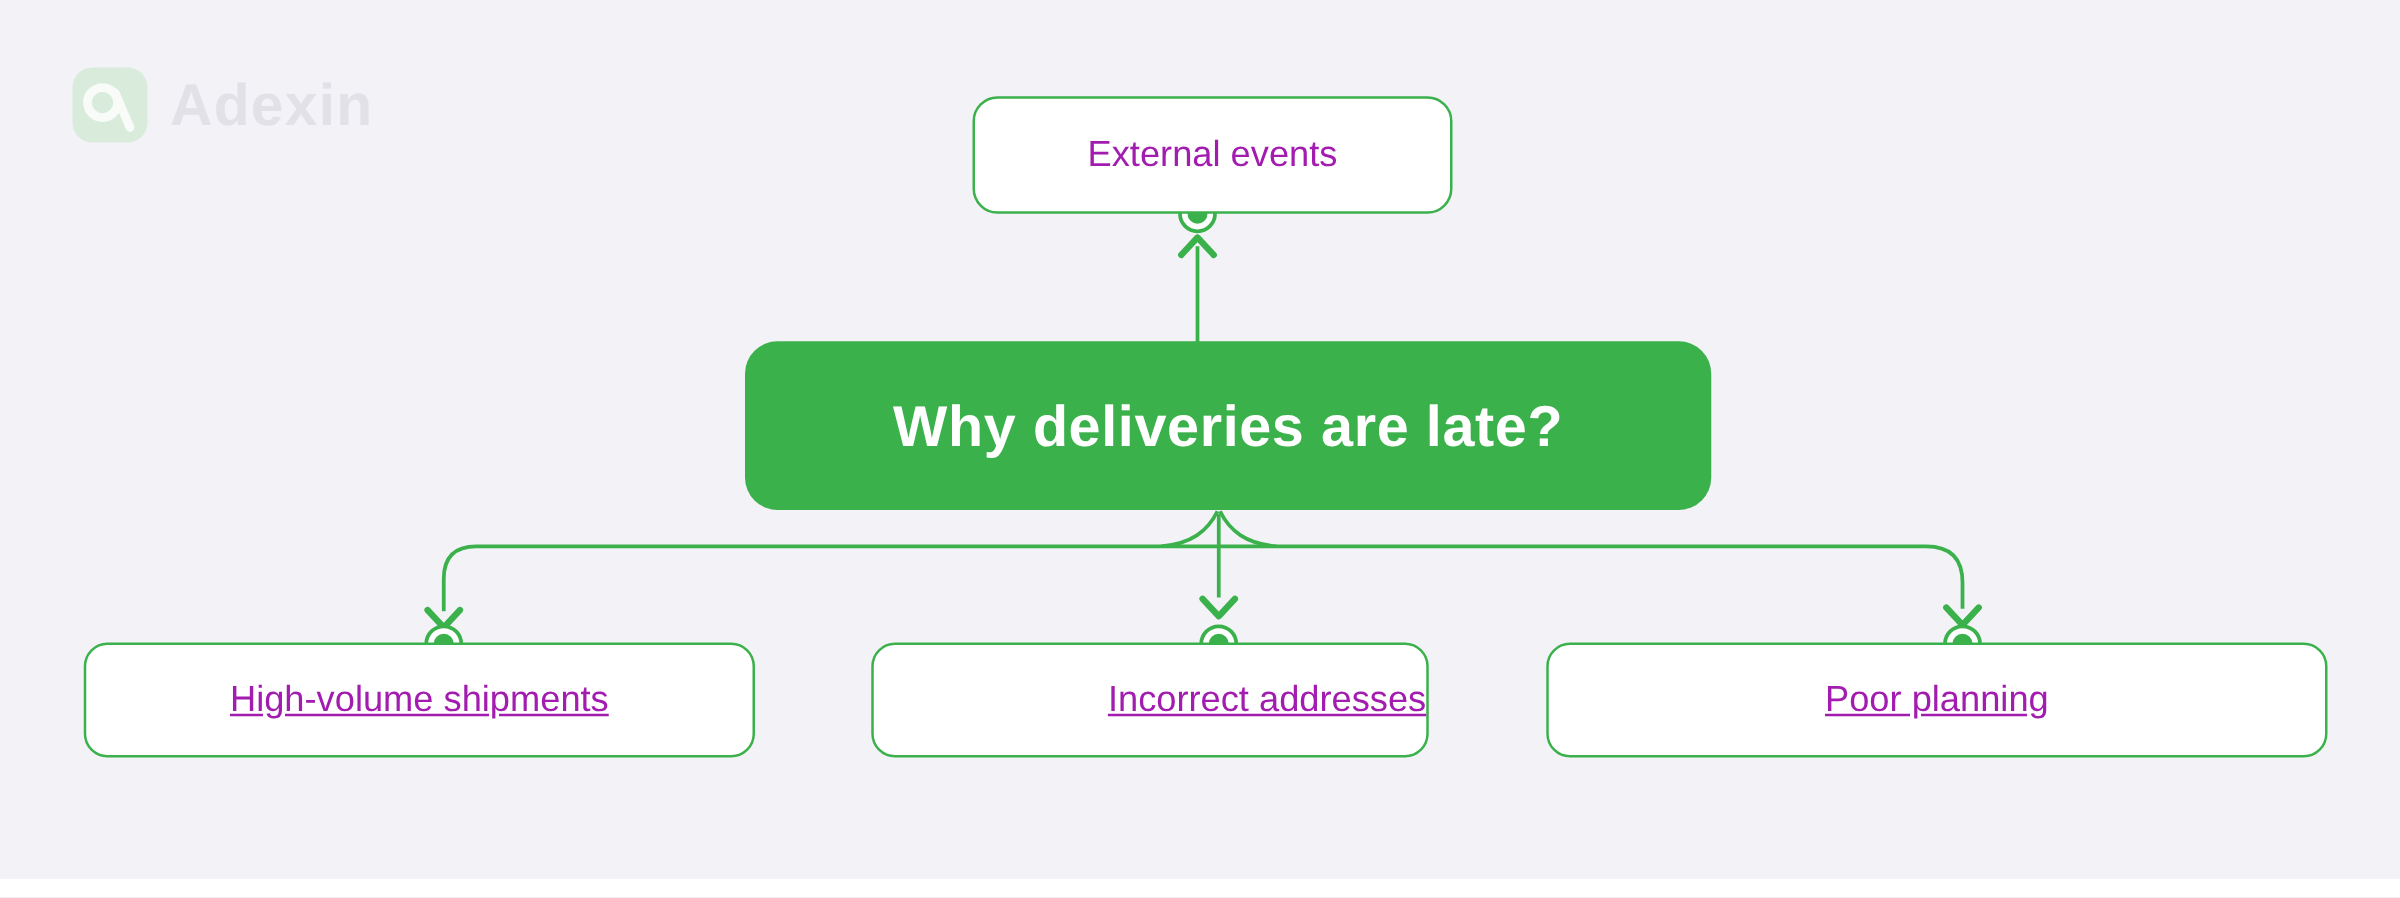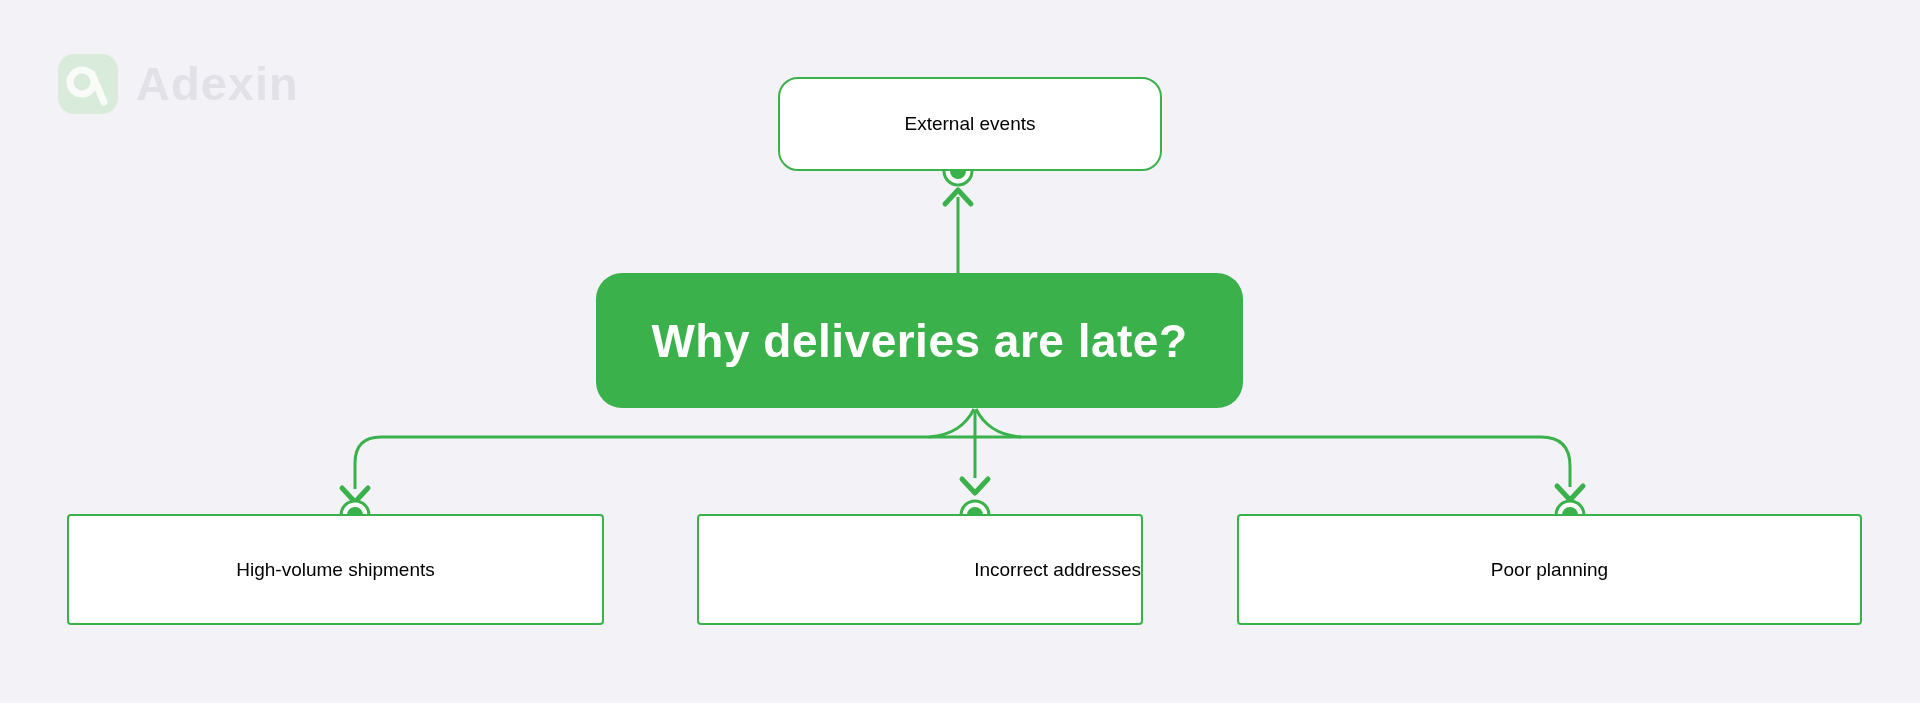--- a/index.html
+++ b/index.html
@@ -51,42 +51,42 @@
 
   
   .node {
     position: absolute;
     background: #FFFFFF;
     border: 2.5px solid #3BB14C;
     border-radius: 24px;
     display: flex;
     align-items: center;
     justify-content: center;
-    color: #000000;
-    font-size: 19px;
+    color: #a21caf;
+    font-size: 29px;
     box-sizing: border-box;
     text-align: center;
   }
   .node-parent {
     left: 778px; top: 77px;
     width: 384px; height: 94px;
     border-radius: 20px;
   }
   .node-root {
     left: 596px; top: 273px;
-    width: 647px; height: 135px;
+    width: 773px; height: 135px;
     background: #3BB14C;
     border: none;
     border-radius: 26px;
     color: #FFFFFF;
     font-size: 46px;
     font-weight: 700;
     letter-spacing: 0.5px;
   }
-  .node-child { top: 514px; height: 111px; border-radius: 4px; }
+  .node-child { top: 514px; height: 92px; border-radius: 19px; text-decoration: underline; }
   .node-child-1 { left: 67px;   width: 537px; }
   .node-child-2 { left: 697px;  width: 446px; justify-content: flex-end; }
   .node-child-3 { left: 1237px; width: 625px; }
 
   .connector-layer {
     position: absolute;
     left: 0; top: 0;
     width: 1920px; height: 718px;
     pointer-events: none;
   }

